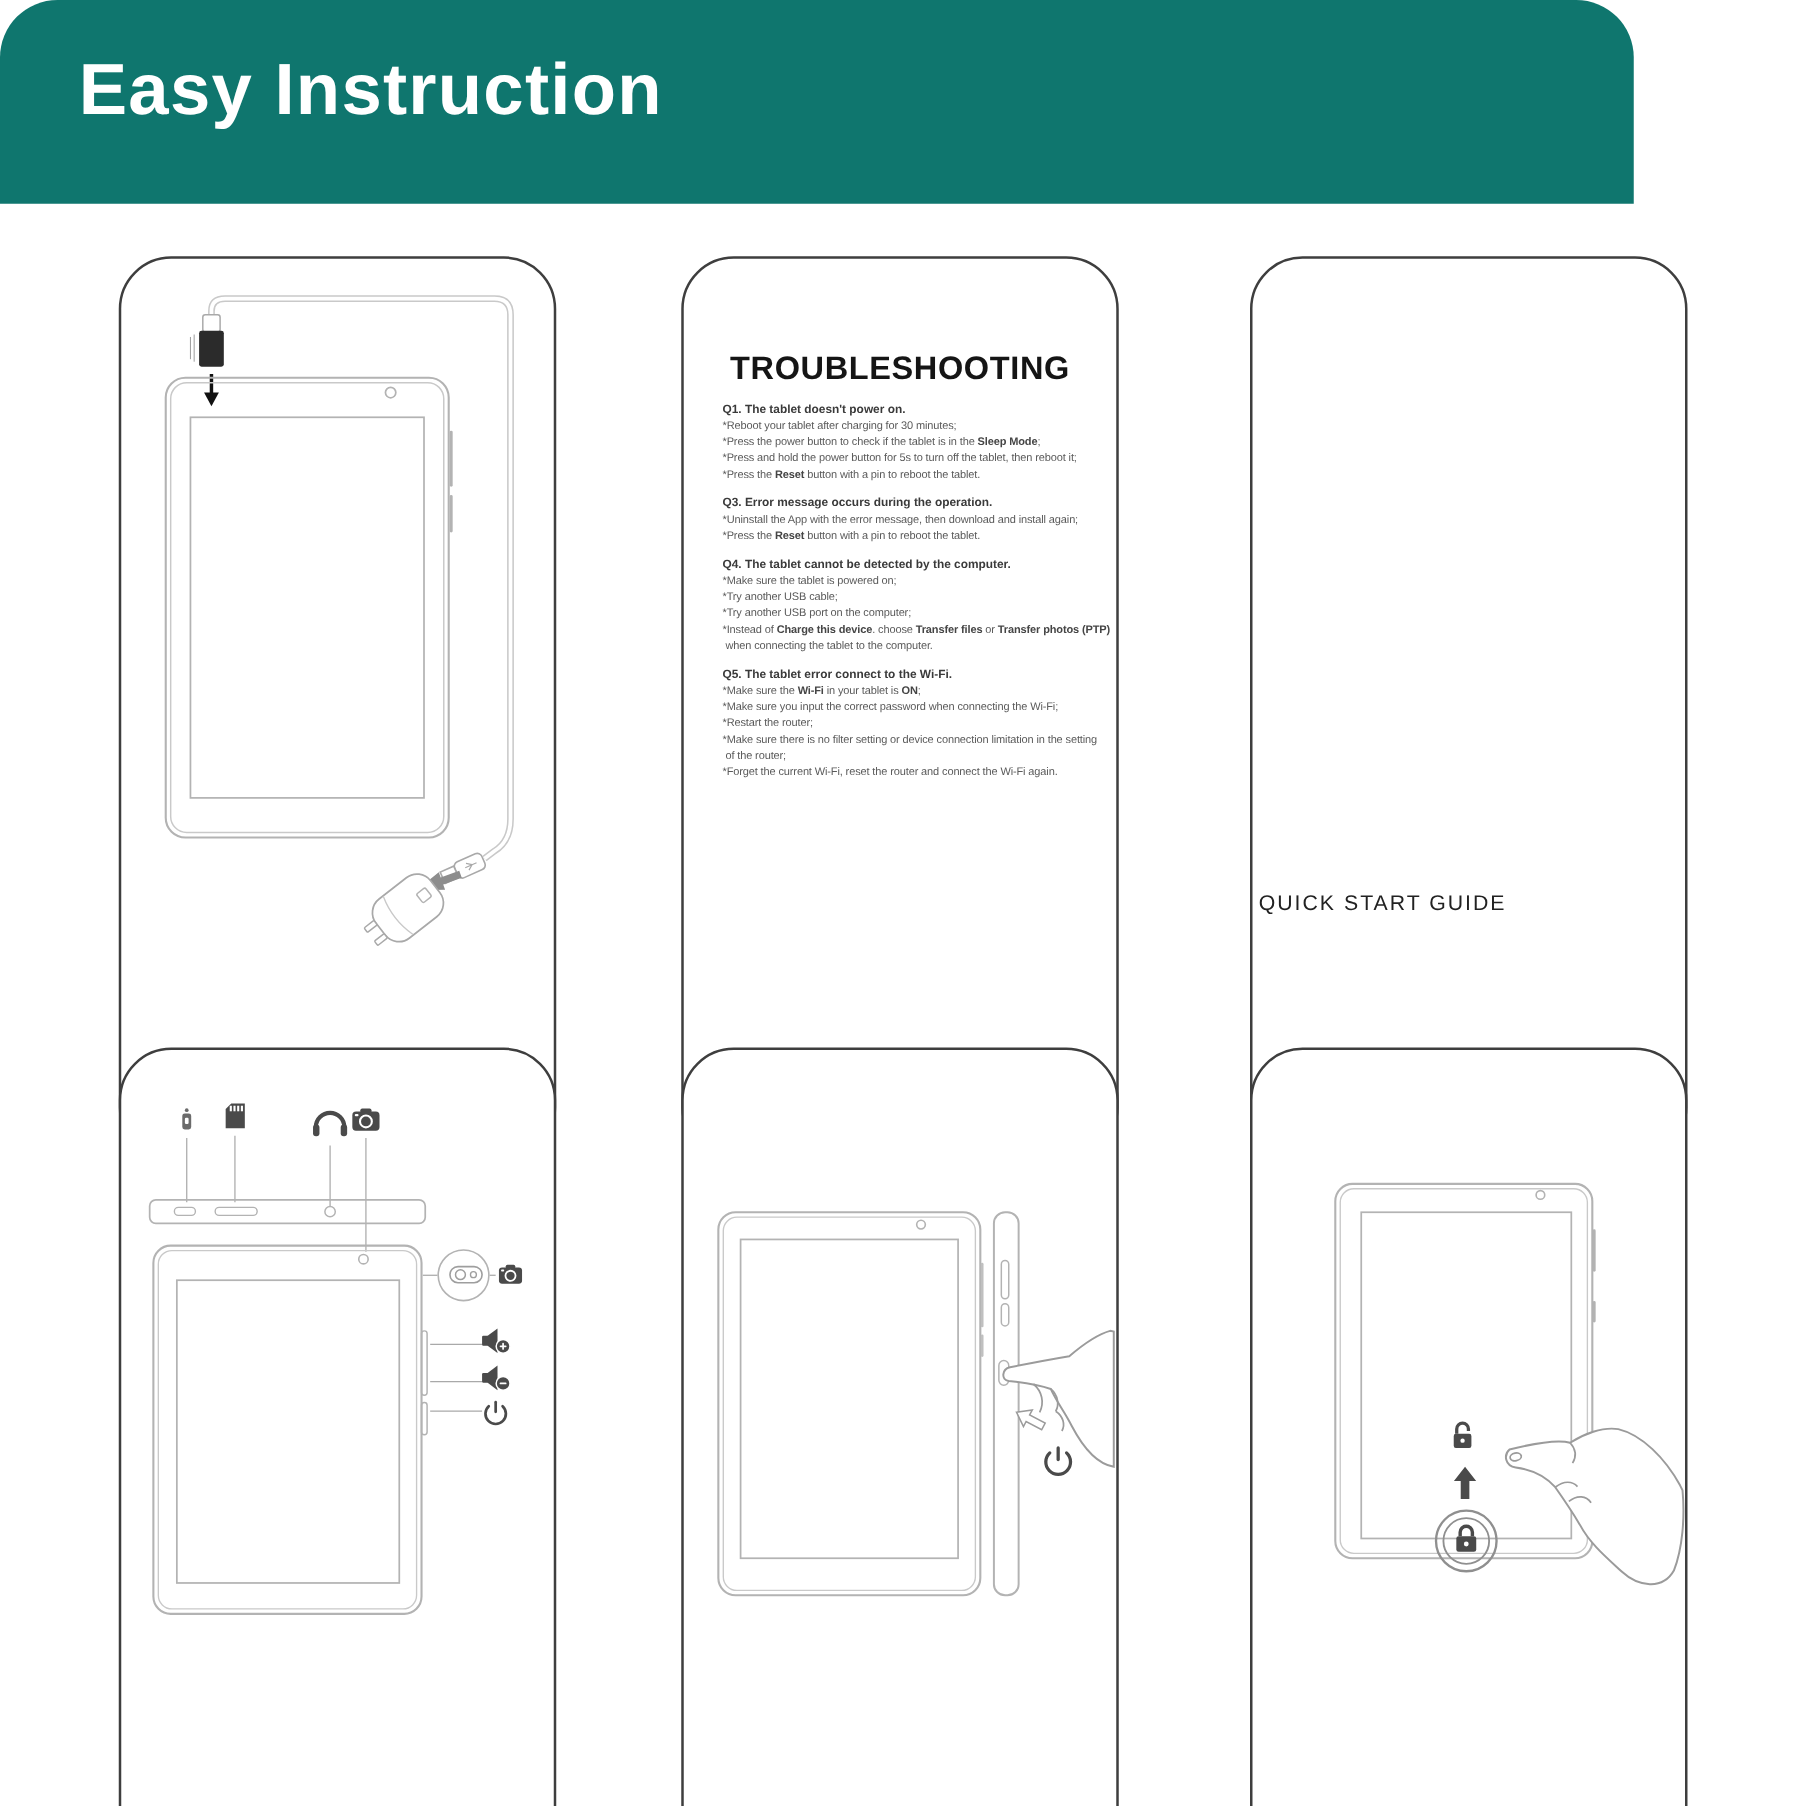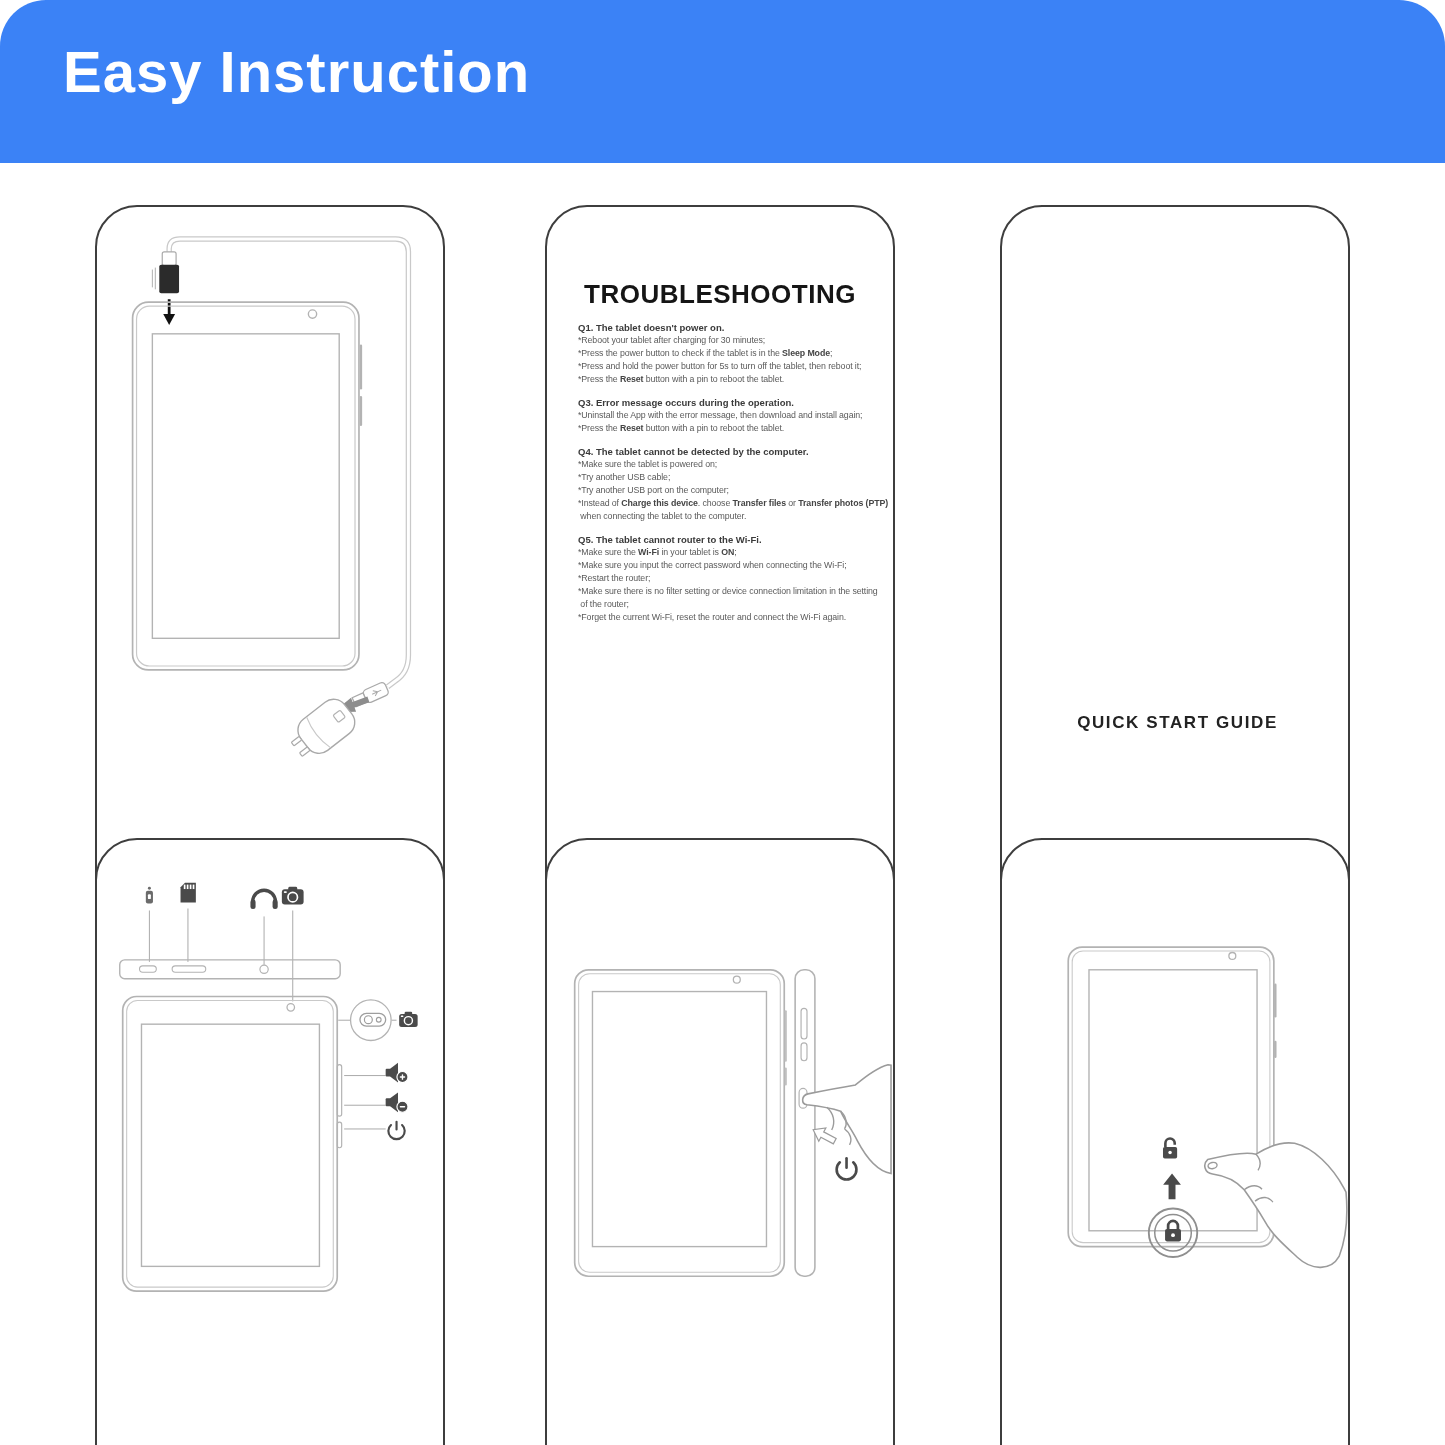--- a/index.html
+++ b/index.html
@@ -1,39 +1,39 @@
 <!DOCTYPE html>
 <html><head>
 <meta charset="utf-8">
 <style>
   *{margin:0;padding:0;box-sizing:border-box}
   html,body{width:1445px;height:1445px}
   body{position:relative;background:#ffffff;font-family:"Liberation Sans",sans-serif;overflow:hidden}
 
-  .header{position:absolute;left:0;top:0;width:1445px;height:163px;background:#3b82f6;border-radius:46px 46px 0 0}
+  .header{position:absolute;left:0;top:0;width:1307px;height:163px;background:#0f766e;border-radius:46px 46px 0 0}
   .header h1{position:absolute;left:63px;top:38px;font-size:58px;font-weight:700;color:#ffffff;letter-spacing:1px}
 
   .panel{position:absolute;width:350px;height:723px;border:2px solid #3e3e3e;border-radius:42px;background:#ffffff}
   .panel > svg{position:absolute;left:0;top:0;width:346px;height:571px}
   #p-charging{left:95px;top:205px}
   #p-ts{left:545px;top:205px}
   #p-cover{left:1000px;top:205px}
   #p-ports{left:95px;top:838px}
   #p-power{left:545px;top:838px}
   #p-unlock{left:1000px;top:838px}
 
   .ts-title{margin-top:72px;text-align:center;font-size:26px;font-weight:700;color:#151515;letter-spacing:.5px}
   .ts-body{margin:11px 10px 0 31px}
   .ts-sec{margin-bottom:10px}
   .ts-q{font-size:9.5px;font-weight:700;color:#3a3a3a;line-height:13px;white-space:pre}
   .ts-item{font-size:8.8px;color:#5a5a5a;line-height:13px;white-space:pre;letter-spacing:-.1px}
   .ts-item b{color:#454545}
 
   .cover-title{margin-top:250px;text-align:center;font-size:34px;font-weight:500;color:#1c1c1c;letter-spacing:.5px}
-  .cover-sub{position:absolute;left:5px;right:0;top:506px;text-align:center;font-size:17px;font-weight:700;color:#222222;letter-spacing:1.6px}
+  .cover-sub{position:absolute;left:5px;right:0;top:506px;text-align:left;font-size:17px;font-weight:400;color:#222222;letter-spacing:1.6px}
 
   svg .ln{stroke:#b3b3b3;fill:none}
   svg .ln2{stroke:#c9c9c9;fill:none}
   svg .lead{stroke:#a9a9a9;stroke-width:1;fill:none}
   svg .hand{fill:#ffffff;stroke:#9b9b9b;stroke-width:1.6}
   svg .hdetail{fill:none;stroke:#9b9b9b;stroke-width:1.4}
 </style>
 </head>
 <body>
 
@@ -161,21 +161,21 @@
       </div>
       <div class="ts-sec">
         <div class="ts-q">Q4. The tablet cannot be detected by the computer.</div>
         <div class="ts-item">*Make sure the tablet is powered on;</div>
         <div class="ts-item">*Try another USB cable;</div>
         <div class="ts-item">*Try another USB port on the computer;</div>
         <div class="ts-item">*Instead of <b>Charge this device</b>. choose <b>Transfer files</b> or <b>Transfer photos (PTP)</b></div>
         <div class="ts-item"> when connecting the tablet to the computer.</div>
       </div>
       <div class="ts-sec">
-        <div class="ts-q">Q5. The tablet cannot router to the Wi-Fi.</div>
+        <div class="ts-q">Q5. The tablet error connect to the Wi-Fi.</div>
         <div class="ts-item">*Make sure the <b>Wi-Fi</b> in your tablet is <b>ON</b>;</div>
         <div class="ts-item">*Make sure you input the correct password when connecting the Wi-Fi;</div>
         <div class="ts-item">*Restart the router;</div>
         <div class="ts-item">*Make sure there is no filter setting or device connection limitation in the setting</div>
         <div class="ts-item"> of the router;</div>
         <div class="ts-item">*Forget the current Wi-Fi, reset the router and connect the Wi-Fi again.</div>
       </div>
     </div>
 </section>
 

